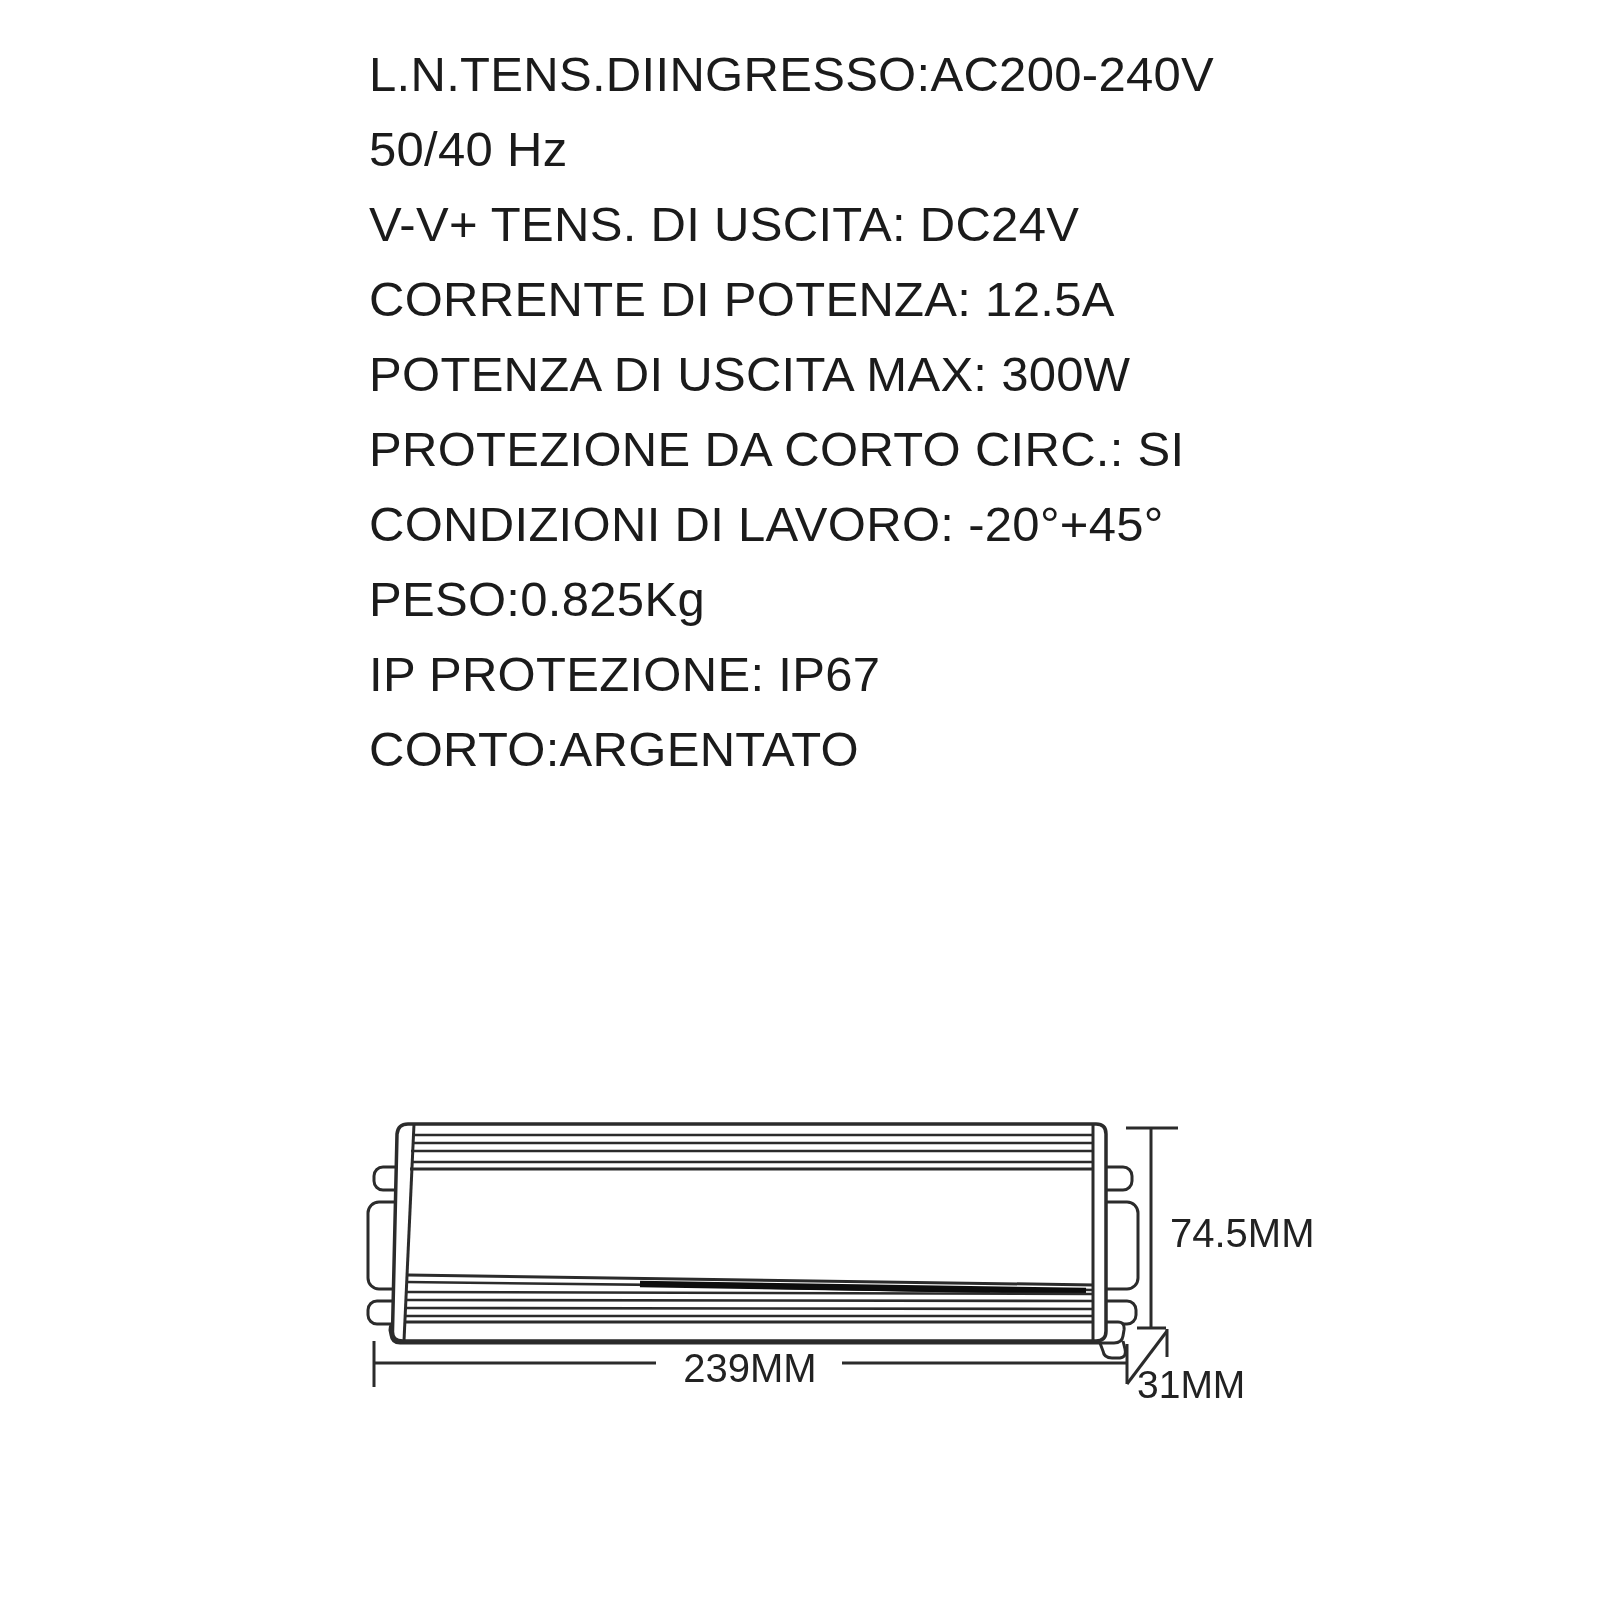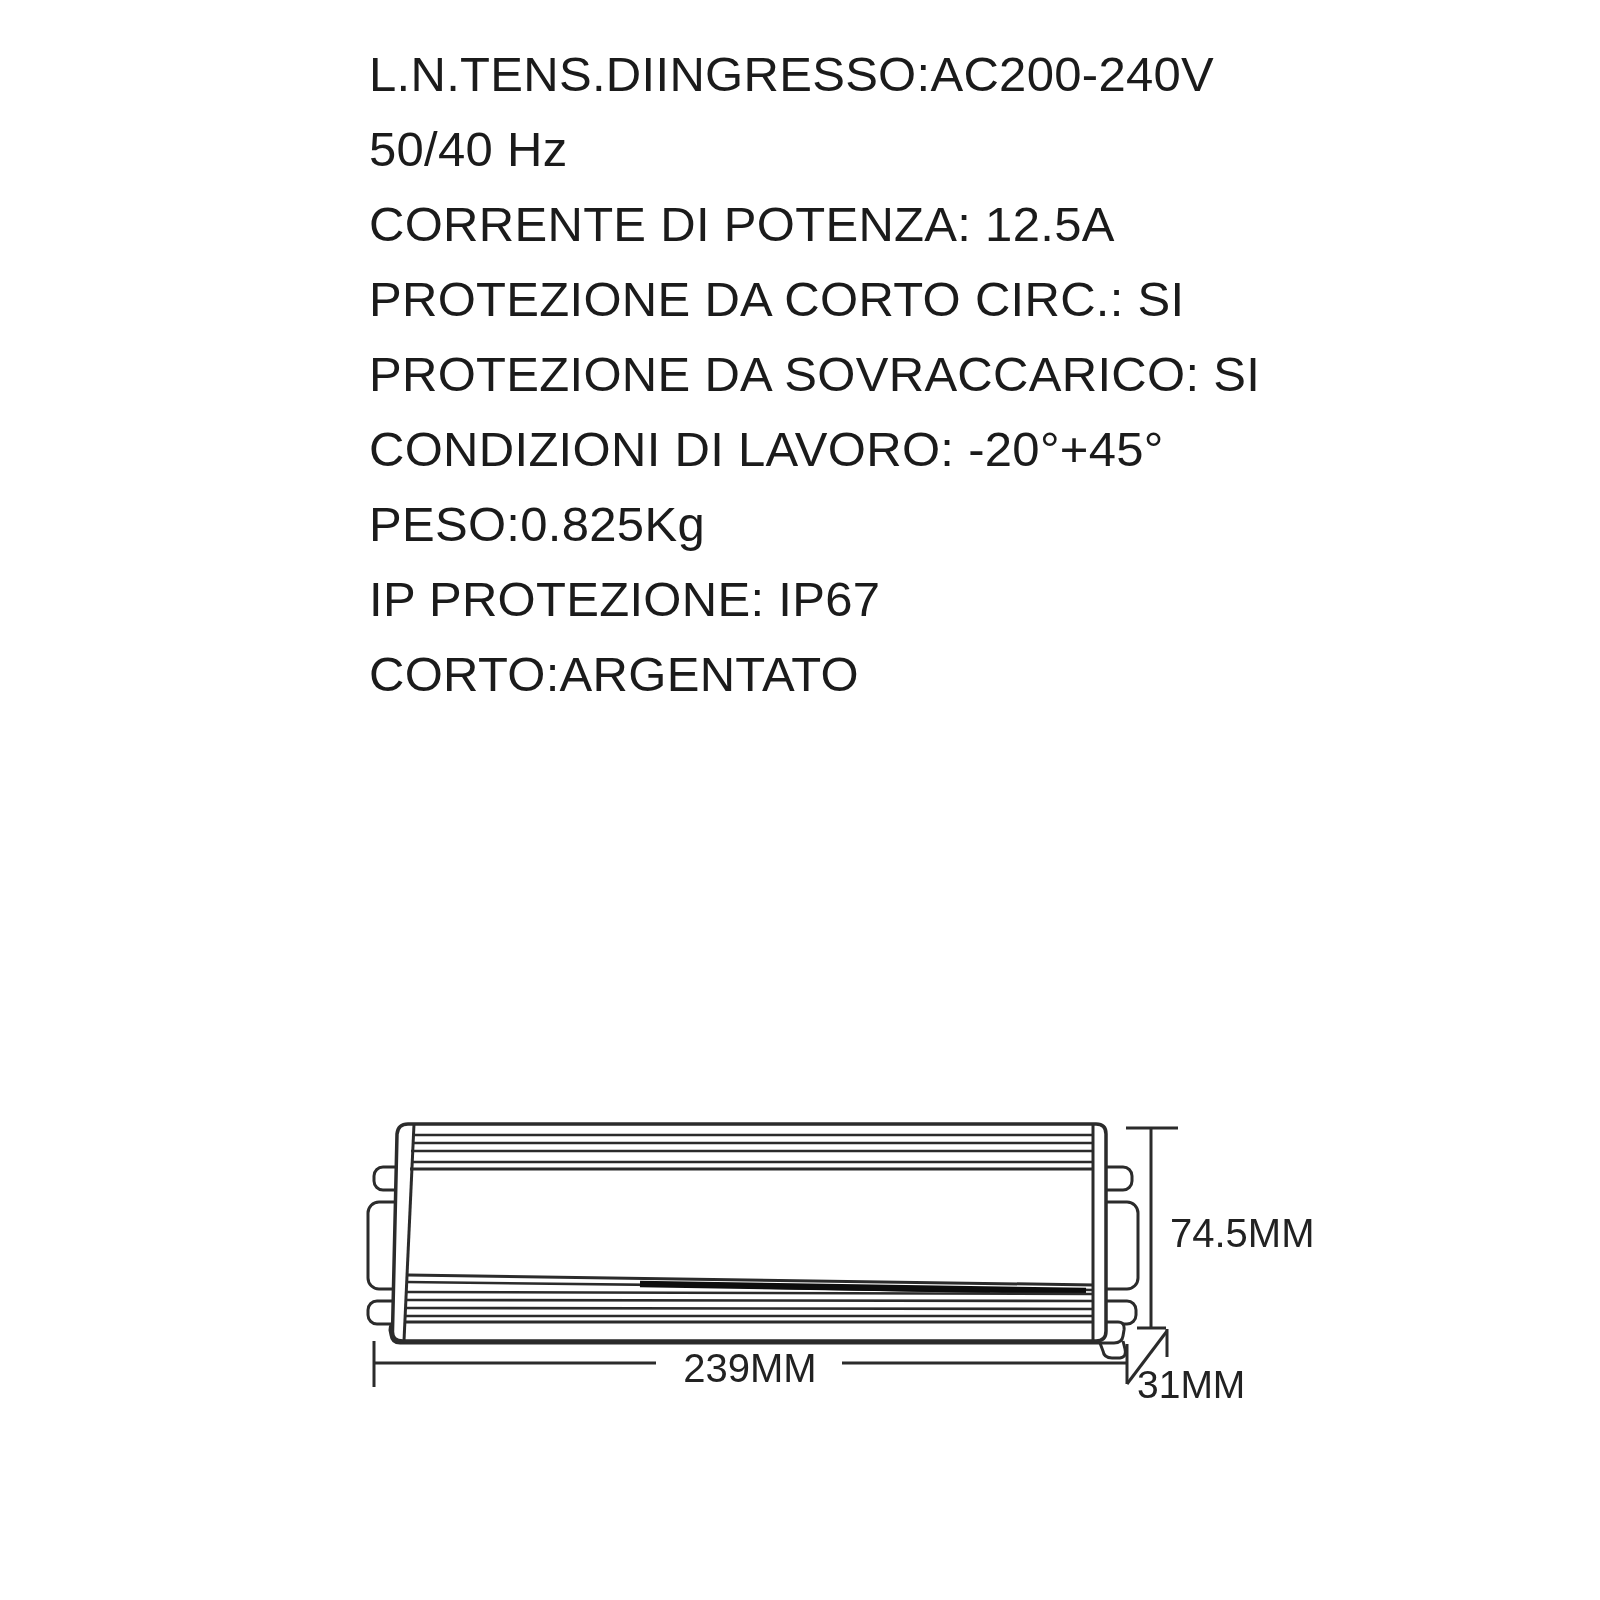--- a/index.html
+++ b/index.html
@@ -35,23 +35,24 @@
   .dim-label.small{font-size:39px;}
 </style>
 </head>
 <body>
 
 <div class="canvas">
 
   <div class="spec-list">
       <div class="spec-line">L.N.TENS.DIINGRESSO:AC200-240V</div>
       <div class="spec-line">50/40 Hz</div>
+      <div class="spec-line">V-V+ TENS. DI USCITA: DC24V</div>
       <div class="spec-line">CORRENTE DI POTENZA: 12.5A</div>
+      <div class="spec-line">POTENZA DI USCITA MAX: 300W</div>
       <div class="spec-line">PROTEZIONE DA CORTO CIRC.: SI</div>
-      <div class="spec-line">PROTEZIONE DA SOVRACCARICO: SI</div>
       <div class="spec-line">CONDIZIONI DI LAVORO: -20°+45°</div>
       <div class="spec-line">PESO:0.825Kg</div>
       <div class="spec-line">IP PROTEZIONE: IP67</div>
       <div class="spec-line">CORTO:ARGENTATO</div>
     </div>
 
   <svg class="drawing-svg" viewBox="340 1080 1020 380" xmlns="http://www.w3.org/2000/svg">
 
     <g>
       <rect class="fillwhite" x="374" y="1167" width="38" height="23" rx="9" stroke-width="3"></rect>

